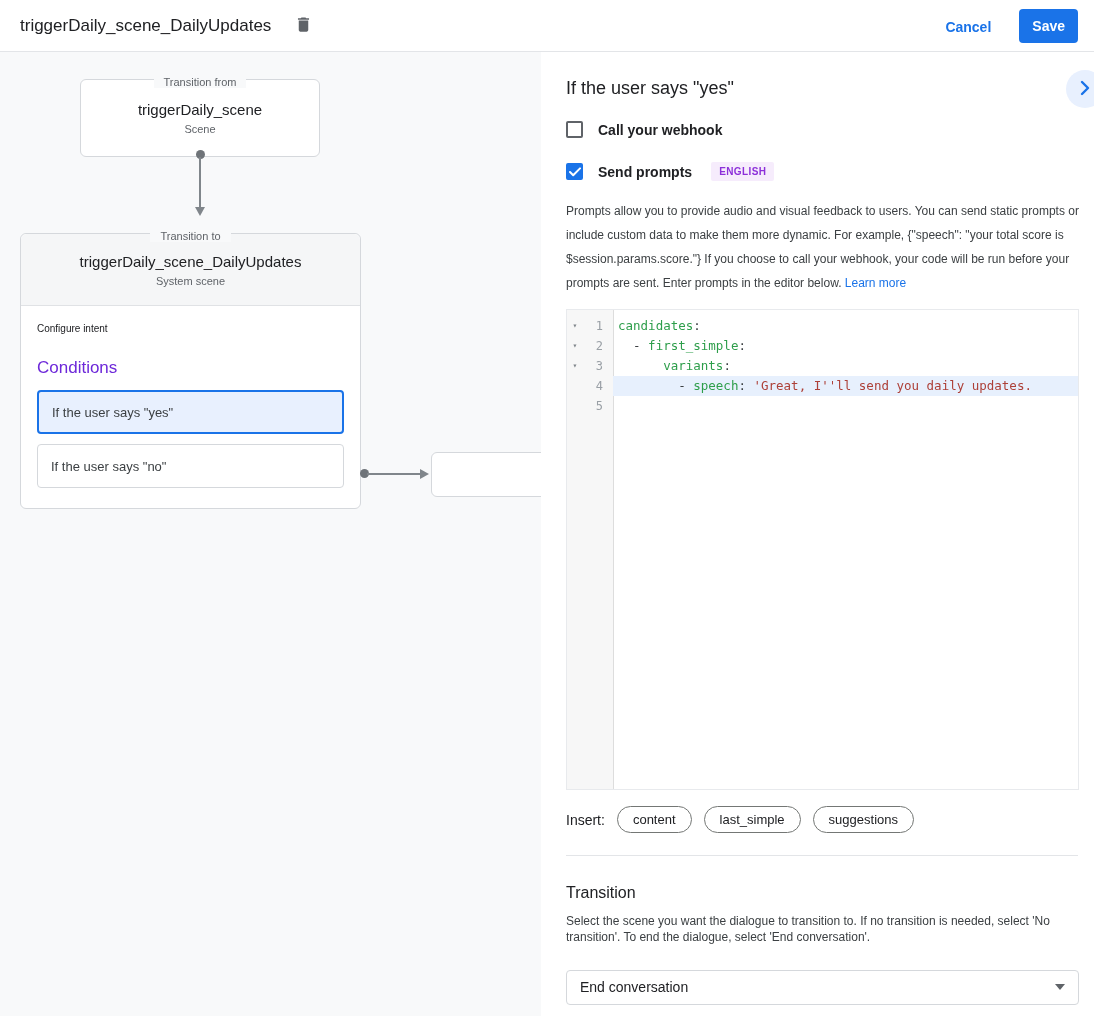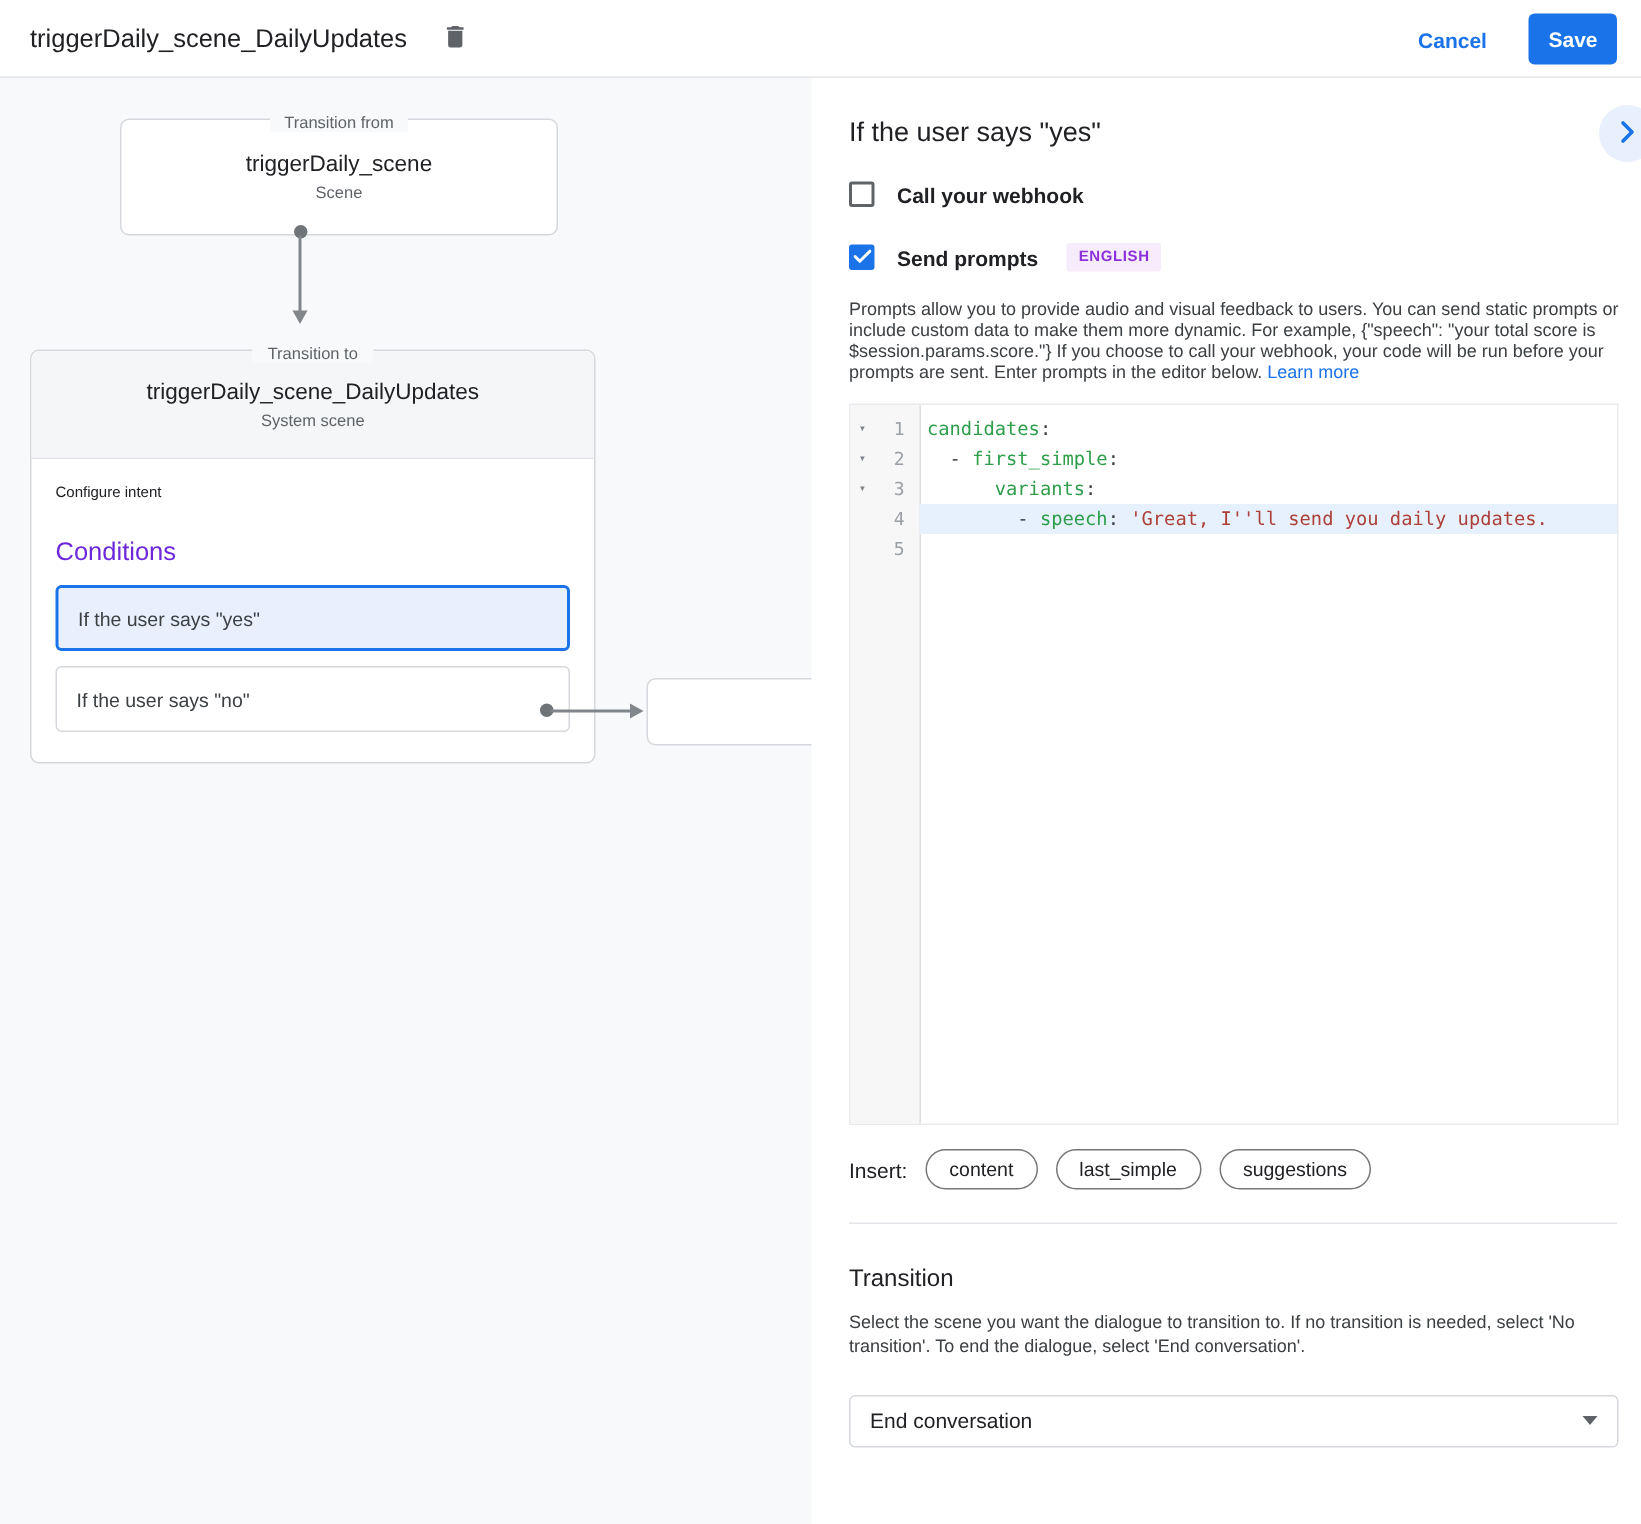--- a/index.html
+++ b/index.html
@@ -21,34 +21,34 @@
 
   
   .main { display:flex; height:964px; }
   .canvas { width:541px; background:#f8f9fa; position:relative; overflow:hidden; flex:none; }
   .panel { flex:1; background:#fff; overflow:hidden; }
 
   
   .node-box { position:absolute; background:#fff; border:1px solid #d5d8dc; border-radius:6px; }
   .legend { position:absolute; top:-8px; left:0; right:0; text-align:center; pointer-events:none; }
   .legend span { background:#f8f9fa; padding:0 10px; font-size:11px; color:#5f6368; }
-  .from-box { left:80px; top:27px; width:292px; height:78px;
+  .from-box { left:80px; top:27px; width:240px; height:78px;
     display:flex; flex-direction:column; align-items:center; justify-content:center; }
   .node-title { font-size:15px; color:#202124; }
   .node-sub { font-size:11px; color:#5f6368; margin-top:5px; }
 
   .conn-dot { position:absolute; width:9px; height:9px; border-radius:50%; background:#6f7479; }
   .vline { position:absolute; width:2px; background:#808archive6; background:#80868b; }
   .arrow-down { position:absolute; width:0; height:0;
     border-left:5px solid transparent; border-right:5px solid transparent; border-top:9px solid #80868b; }
   .hline { position:absolute; height:2px; background:#80868b; }
   .arrow-right { position:absolute; width:0; height:0;
     border-top:5px solid transparent; border-bottom:5px solid transparent; border-left:9px solid #80868b; }
 
-  .to-card { position:absolute; left:20px; top:181px; width:377px;
+  .to-card { position:absolute; left:20px; top:181px; width:341px;
     background:#fff; border:1px solid #d5d8dc; border-radius:6px; }
   .to-card-header { background:#f5f6f7; border-bottom:1px solid #e0e2e5; border-radius:6px 6px 0 0;
     height:72px; display:flex; flex-direction:column; align-items:center; justify-content:center; }
   .to-card-body { padding:17px 16px 20px 16px; }
   .field-label { font-size:10px; color:#202124; margin-bottom:14px; }
   .intent-input { height:44px; border:1px solid #d5d8dc; border-radius:6px; background:#fff;
     display:flex; align-items:center; padding:0 14px; font-size:13px; color:#202124; cursor:text; }
   .cond-label { font-size:17px; color:#6d28d9; margin:24px 0 12px 0; }
   .condition { height:44px; border-radius:4px; display:flex; align-items:center;
     padding:0 13px; font-size:13px; color:#3c4043; cursor:pointer; }
@@ -66,21 +66,21 @@
 
   .check-row { display:flex; align-items:center; gap:15px; margin-bottom:24px; cursor:pointer; }
   .checkbox { width:17px; height:17px; border-radius:2px; flex:none;
     display:flex; align-items:center; justify-content:center; }
   .checkbox.unchecked { border:2px solid #5f6368; background:#fff; }
   .checkbox.checked { background:var(--accent,#1a73e8); border:2px solid var(--accent,#1a73e8); }
   .check-label { font-size:14px; font-weight:600; color:#202124; }
   .lang-badge { font-size:10px; font-weight:600; letter-spacing:.4px; color:var(--badge-fg,#8c30d9);
     background:var(--badge-bg,#f6ecfc); padding:4px 8px; border-radius:2px; margin-left:4px; }
 
-  .desc { font-size:12px; line-height:14px; color:#3c4043; width:516px; margin:-6px 0 14px 0; }
+  .desc { font-size:12px; line-height:24px; color:#3c4043; width:516px; margin:-6px 0 14px 0; }
   .link { color:var(--accent,#1a73e8); text-decoration:none; cursor:pointer; }
 
   .tabs { display:flex; margin-bottom:10px; }
   .tab { width:109px; height:30px; display:flex; align-items:center; justify-content:center;
     font-size:13px; font-weight:600; color:#5f6368; cursor:pointer; border-radius:2px; }
   .tab.active { background:#e8f0fe; color:var(--accent,#1a73e8); }
 
   .editor { width:513px; height:481px; border:1px solid #e8eaed; background:#fff; position:relative;
     font-family:"DejaVu Sans Mono", monospace; font-size:12.5px; }
   .editor::before { content:""; position:absolute; left:0; top:0; bottom:0; width:46px;

